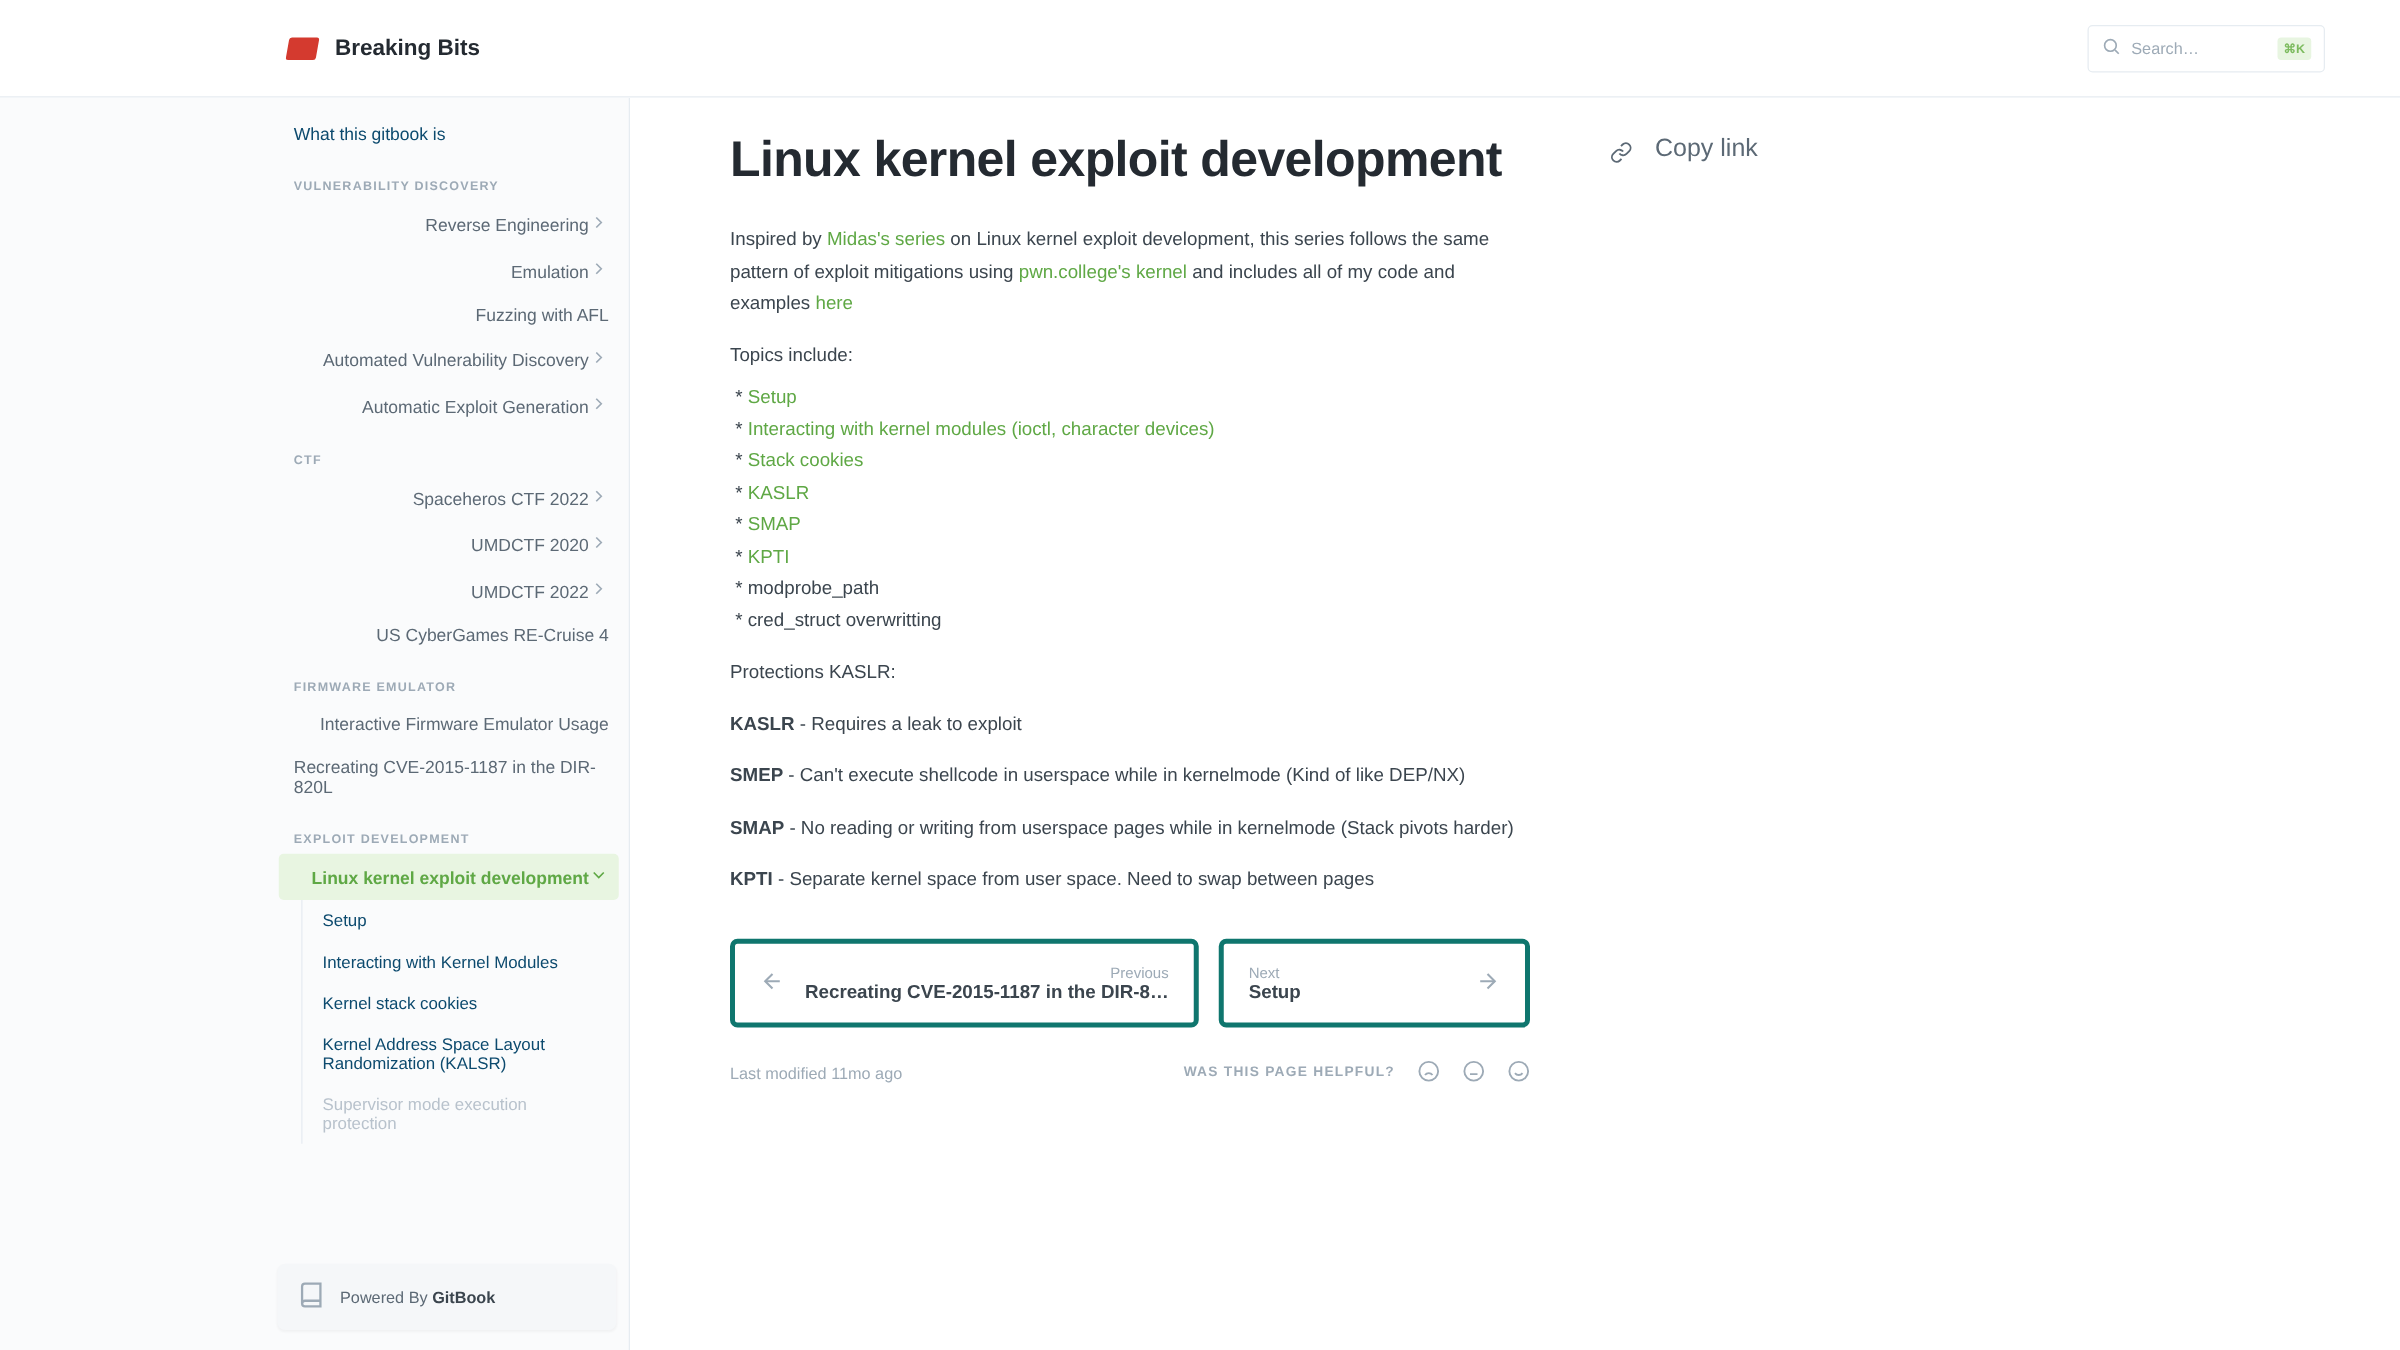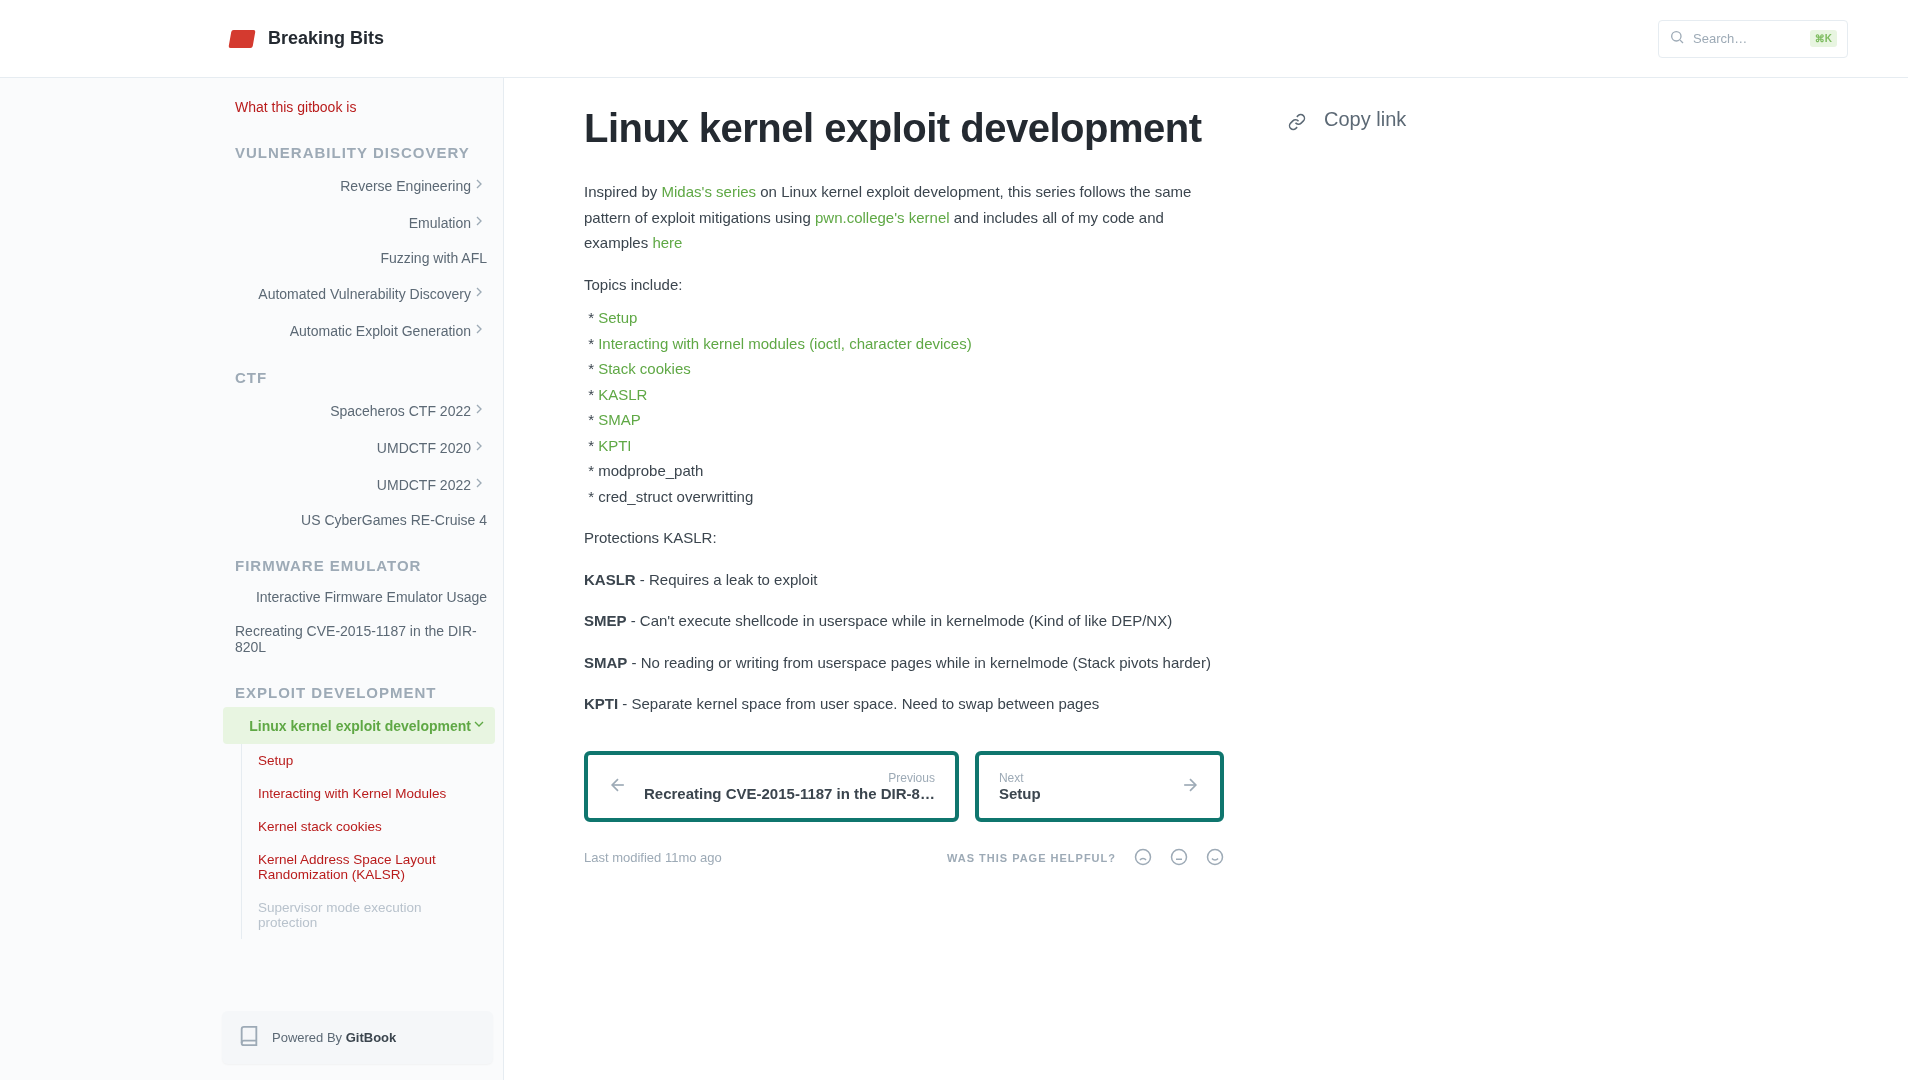--- a/index.html
+++ b/index.html
@@ -1,36 +1,36 @@
 <!DOCTYPE html>
 <html><head>
 <meta charset="utf-8">
 <style>
 * { margin: 0; padding: 0; box-sizing: border-box; }
 body { font-family: -apple-system, BlinkMacSystemFont, "Segoe UI", Helvetica, Arial, sans-serif; color: #3b454e; background: #fff; font-size: 14px; }
 a { text-decoration: none; }
 
 
-.header { position: fixed; top: 0; left: 0; right: 12px; height: 78px; display: flex; align-items: center; justify-content: space-between; padding: 0 60px; border-bottom: 1px solid #e6ecf1; background: #fff; z-index: 10; }
+.header { position: fixed; top: 0; left: 0; right: 0; height: 78px; display: flex; align-items: center; justify-content: space-between; padding: 0 60px; border-bottom: 1px solid #e6ecf1; background: #fff; z-index: 10; }
 .brand { display: flex; align-items: center; gap: 14px; margin-left: 170px; }
 .logo { width: 24px; height: 18px; background: #d43a2f; border-radius: 2px; transform: skewX(-10deg); }
 .brand-title { font-size: 18px; font-weight: 700; color: #242a31; }
 .search-box { display: flex; align-items: center; gap: 8px; width: 190px; height: 38px; padding: 0 10px; border: 1px solid #e6ecf1; border-radius: 4px; background: #fff; cursor: pointer; }
 .search-box .icon { color: #9daab6; }
 .search-placeholder { flex: 1; color: #9daab6; font-size: 13px; }
 .kbd-badge { font-size: 10px; font-weight: 700; color: #7cbb5e; background: #e8f5e1; padding: 3px 5px; border-radius: 3px; }
 
 
 .page { display: flex; padding-top: 78px; min-height: 100vh; }
 
 
 .sidebar { position: fixed; top: 78px; bottom: 0; left: 0; width: 504px; border-right: 1px solid #e6ecf1; background: #fafbfc; display: flex; flex-direction: column; padding-left: 215px; }
 .sidebar-scroll { flex: 1; overflow-y: auto; padding: 12px 8px 100px 8px; }
-.side-link { display: block; padding: 9px 12px; font-size: 14px; color: #b91c1c; border-radius: 4px; cursor: pointer; }
-.side-section { padding: 20px 12px 6px 12px; font-size: 15px; font-weight: 700; letter-spacing: 1px; color: #9daab6; }
+.side-link { display: block; padding: 9px 12px; font-size: 14px; color: #0c4a6e; border-radius: 4px; cursor: pointer; }
+.side-section { padding: 20px 12px 6px 12px; font-size: 10px; font-weight: 700; letter-spacing: 1px; color: #9daab6; }
 .side-item { display: flex; align-items: center; justify-content: flex-end; padding: 9px 8px 9px 12px; font-size: 14px; color: #5c6975; border-radius: 4px; cursor: pointer; }
 .side-item .chev { color: #9daab6; }
 .side-item.active { background: #e8f5e1; color: #5fa845; font-weight: 600; }
 .side-item.active .chev { color: #5fa845; }
 .side-sub { border-left: 1px solid #e6ecf1; margin-left: 18px; }
 .side-sub .side-link { padding-left: 16px; font-size: 13.5px; }
 .side-sub .dim { color: #b8c2cc; }
 .gitbook-footer { position: absolute; left: 222px; right: 10px; bottom: 16px; display: flex; align-items: center; gap: 12px; padding: 14px 16px; background: #f5f7f9; border-radius: 6px; box-shadow: 0 1px 2px rgba(0,0,0,0.04); }
 .gitbook-footer .gb-logo { color: #9daab6; }
 .gitbook-footer .txt { font-size: 13px; color: #5c6975; }

